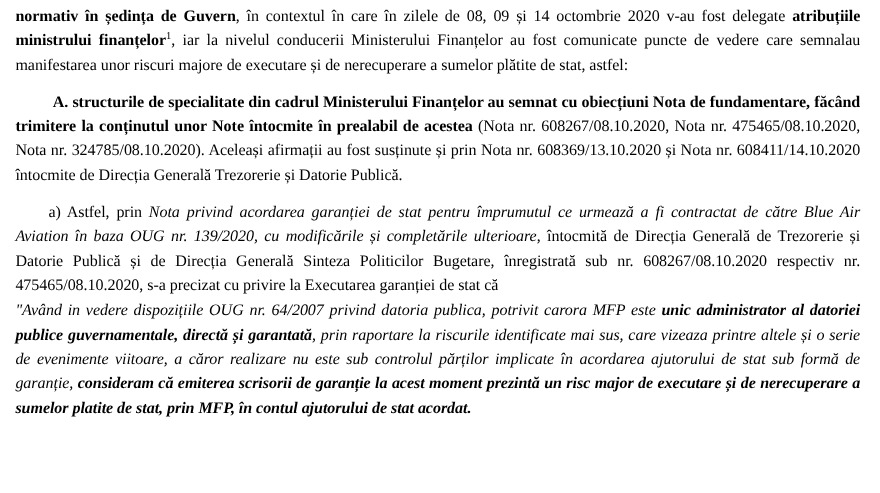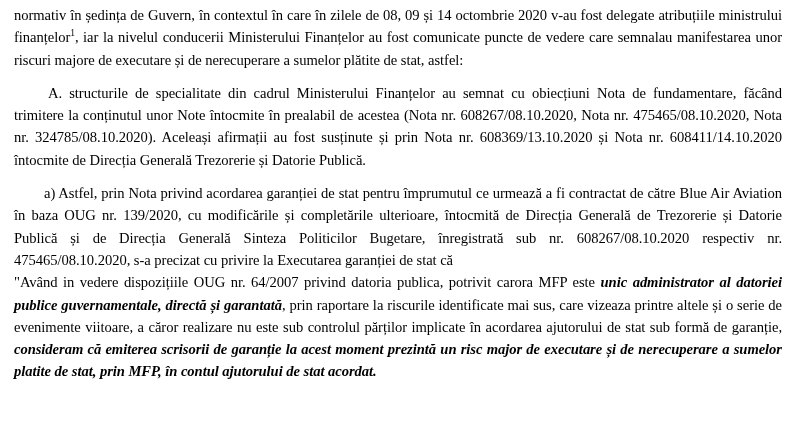--- a/index.html
+++ b/index.html
@@ -30,22 +30,22 @@
     font-size: 14.6px;
     line-height: 22.3px;
     letter-spacing: -0.05px;
   }
   p.para {
     margin-bottom: 11px;
   }
   p.tight {
     margin-bottom: 0;
   }
-  .b { font-weight: normal; }
-  .i { }
+  .b { font-weight: bold; }
+  .i { font-style: italic; }
   .bi { font-weight: bold; font-style: italic; }
   .indent { text-indent: 34px; }
   .indent-sm { text-indent: 30px; }
   sup {
     font-size: 9.5px;
     vertical-align: super;
     line-height: 0;
   }
 </style>
 </head>

